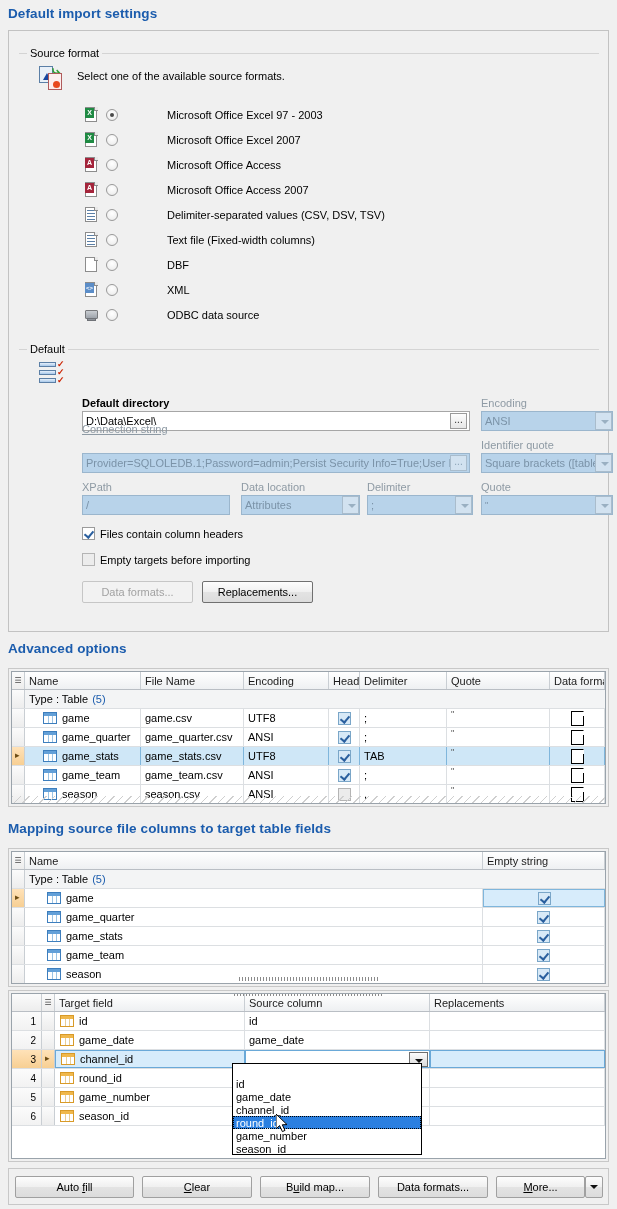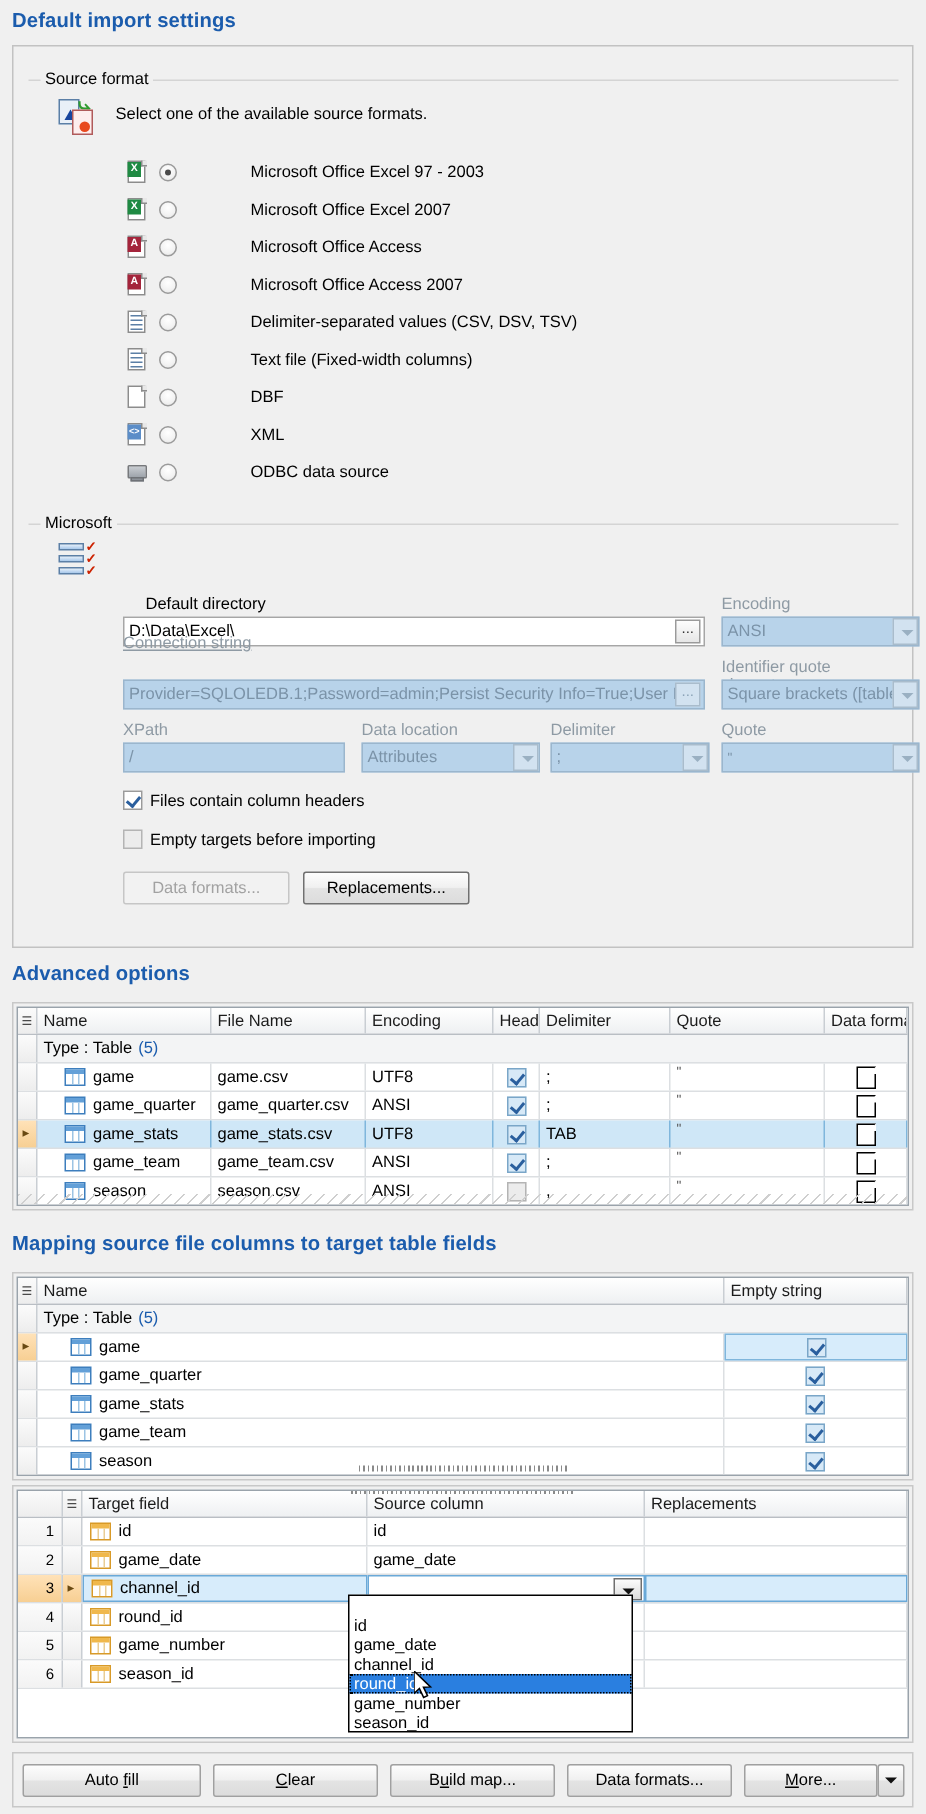--- a/index.html
+++ b/index.html
@@ -362,34 +362,34 @@
           </span>
           <span class="radio"></span>
           <span class="rad-label">ODBC data source</span>
         </div>
 
       </div>
     </div>
 
     <div class="group" style="position:absolute;left:10px;top:318px;width:580px;height:275px;">
       <div class="group-line"></div>
-      <div class="group-label">Microsoft</div>
+      <div class="group-label">Default</div>
 
       <div style="position:absolute;left:20px;top:12px;">
         <div class="def-icon">
           <div class="bar" style="top:1px;"></div>
             <div class="tick" style="top:0px;">✓</div>
           <div class="bar" style="top:9px;"></div>
             <div class="tick" style="top:8px;">✓</div>
           <div class="bar" style="top:17px;"></div>
             <div class="tick" style="top:16px;">✓</div>
         </div>
       </div>
 
-      <div class="fld-label" style="position:absolute;left:78px;top:48px;">Default directory</div>
+      <div class="fld-label" style="position:absolute;left:63px;top:48px;font-weight:bold;">Default directory</div>
       <div class="txtbox" style="position:absolute;left:63px;top:62px;width:388px;">
         <span>D:\Data\Excel\</span>
         <span class="ell">...</span>
       </div>
 
       <div class="fld-label dis" style="position:absolute;left:462px;top:48px;">Encoding</div>
       <div class="combo dis" style="position:absolute;left:462px;top:62px;width:132px;">
         <span>ANSI</span>
         <span class="cbtn dis"></span>
       </div>

